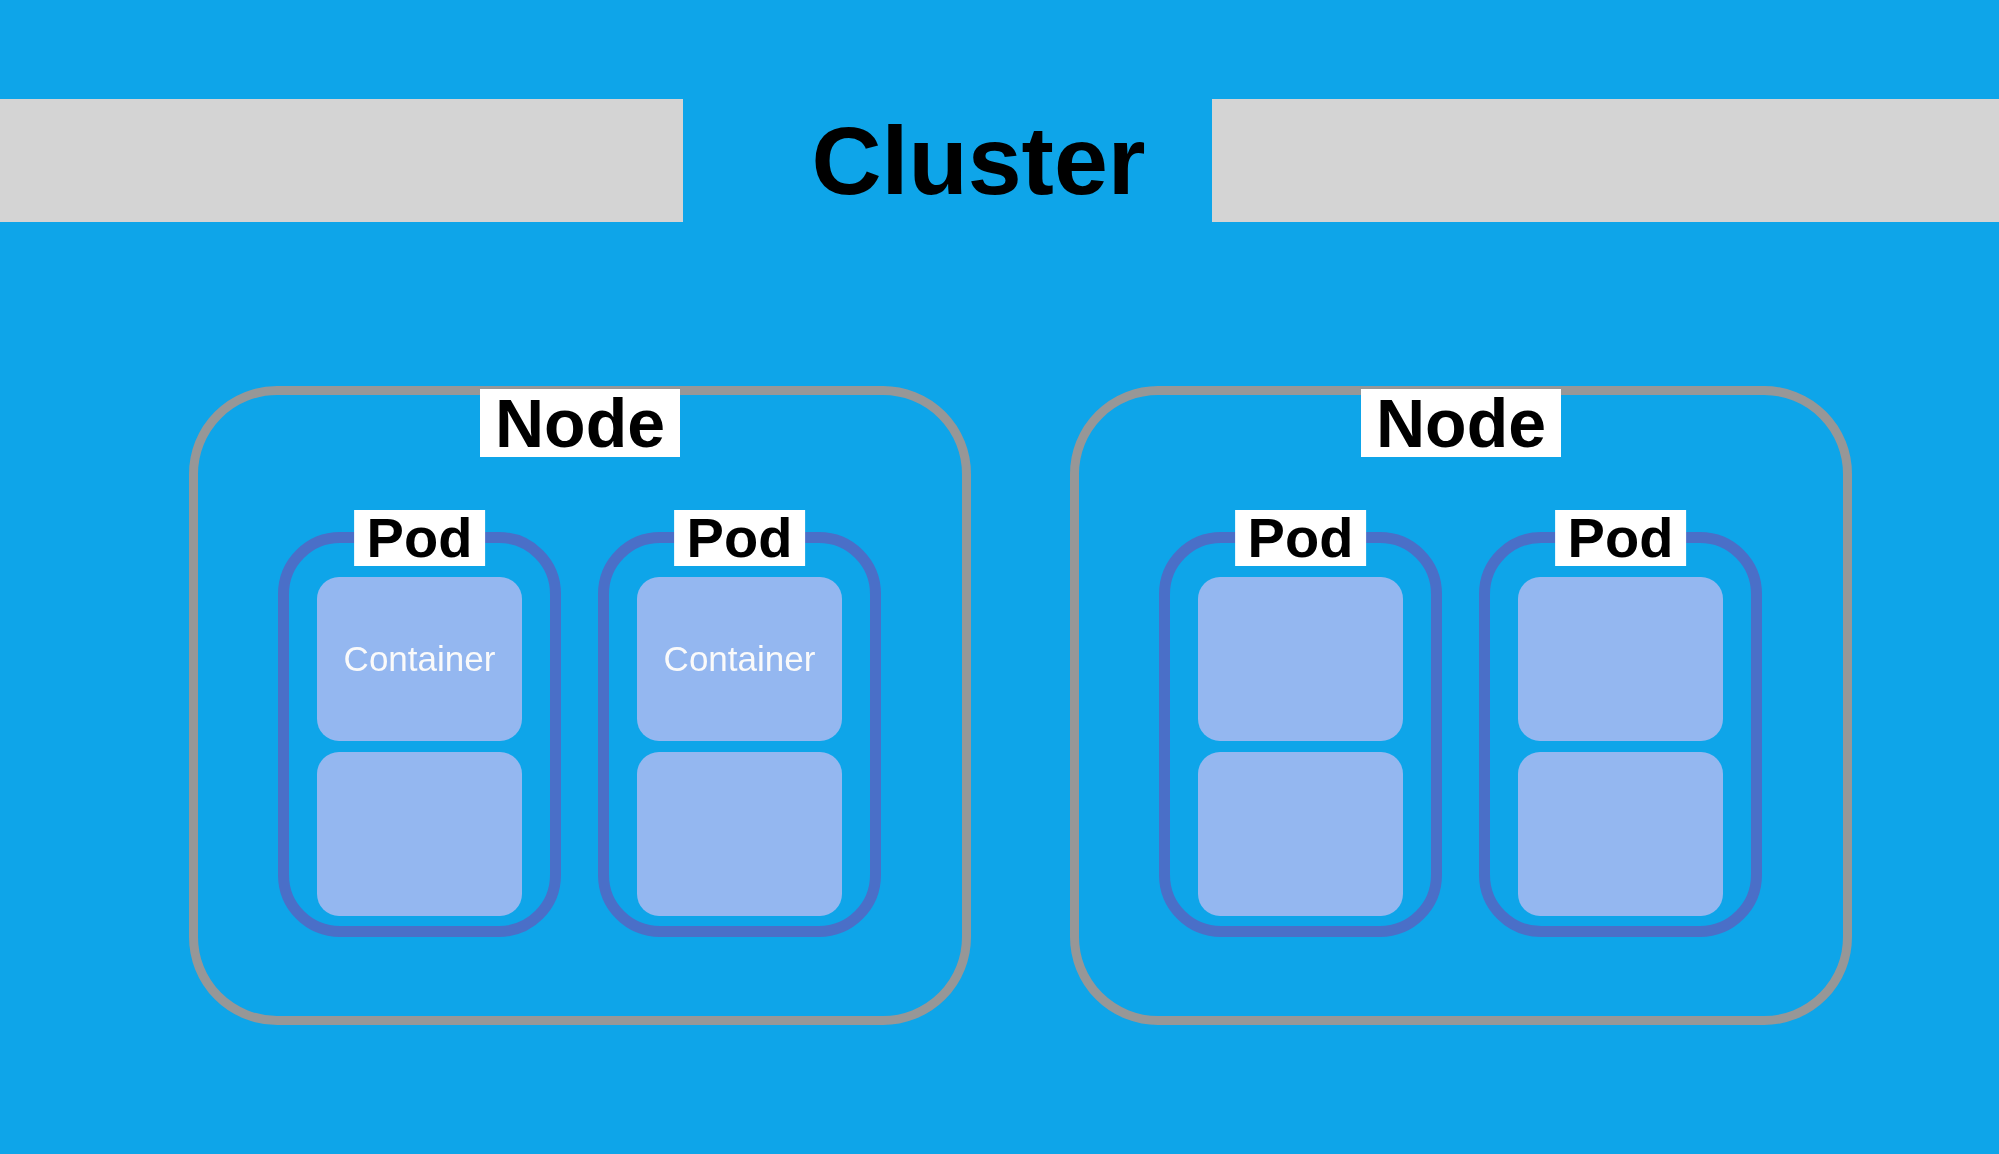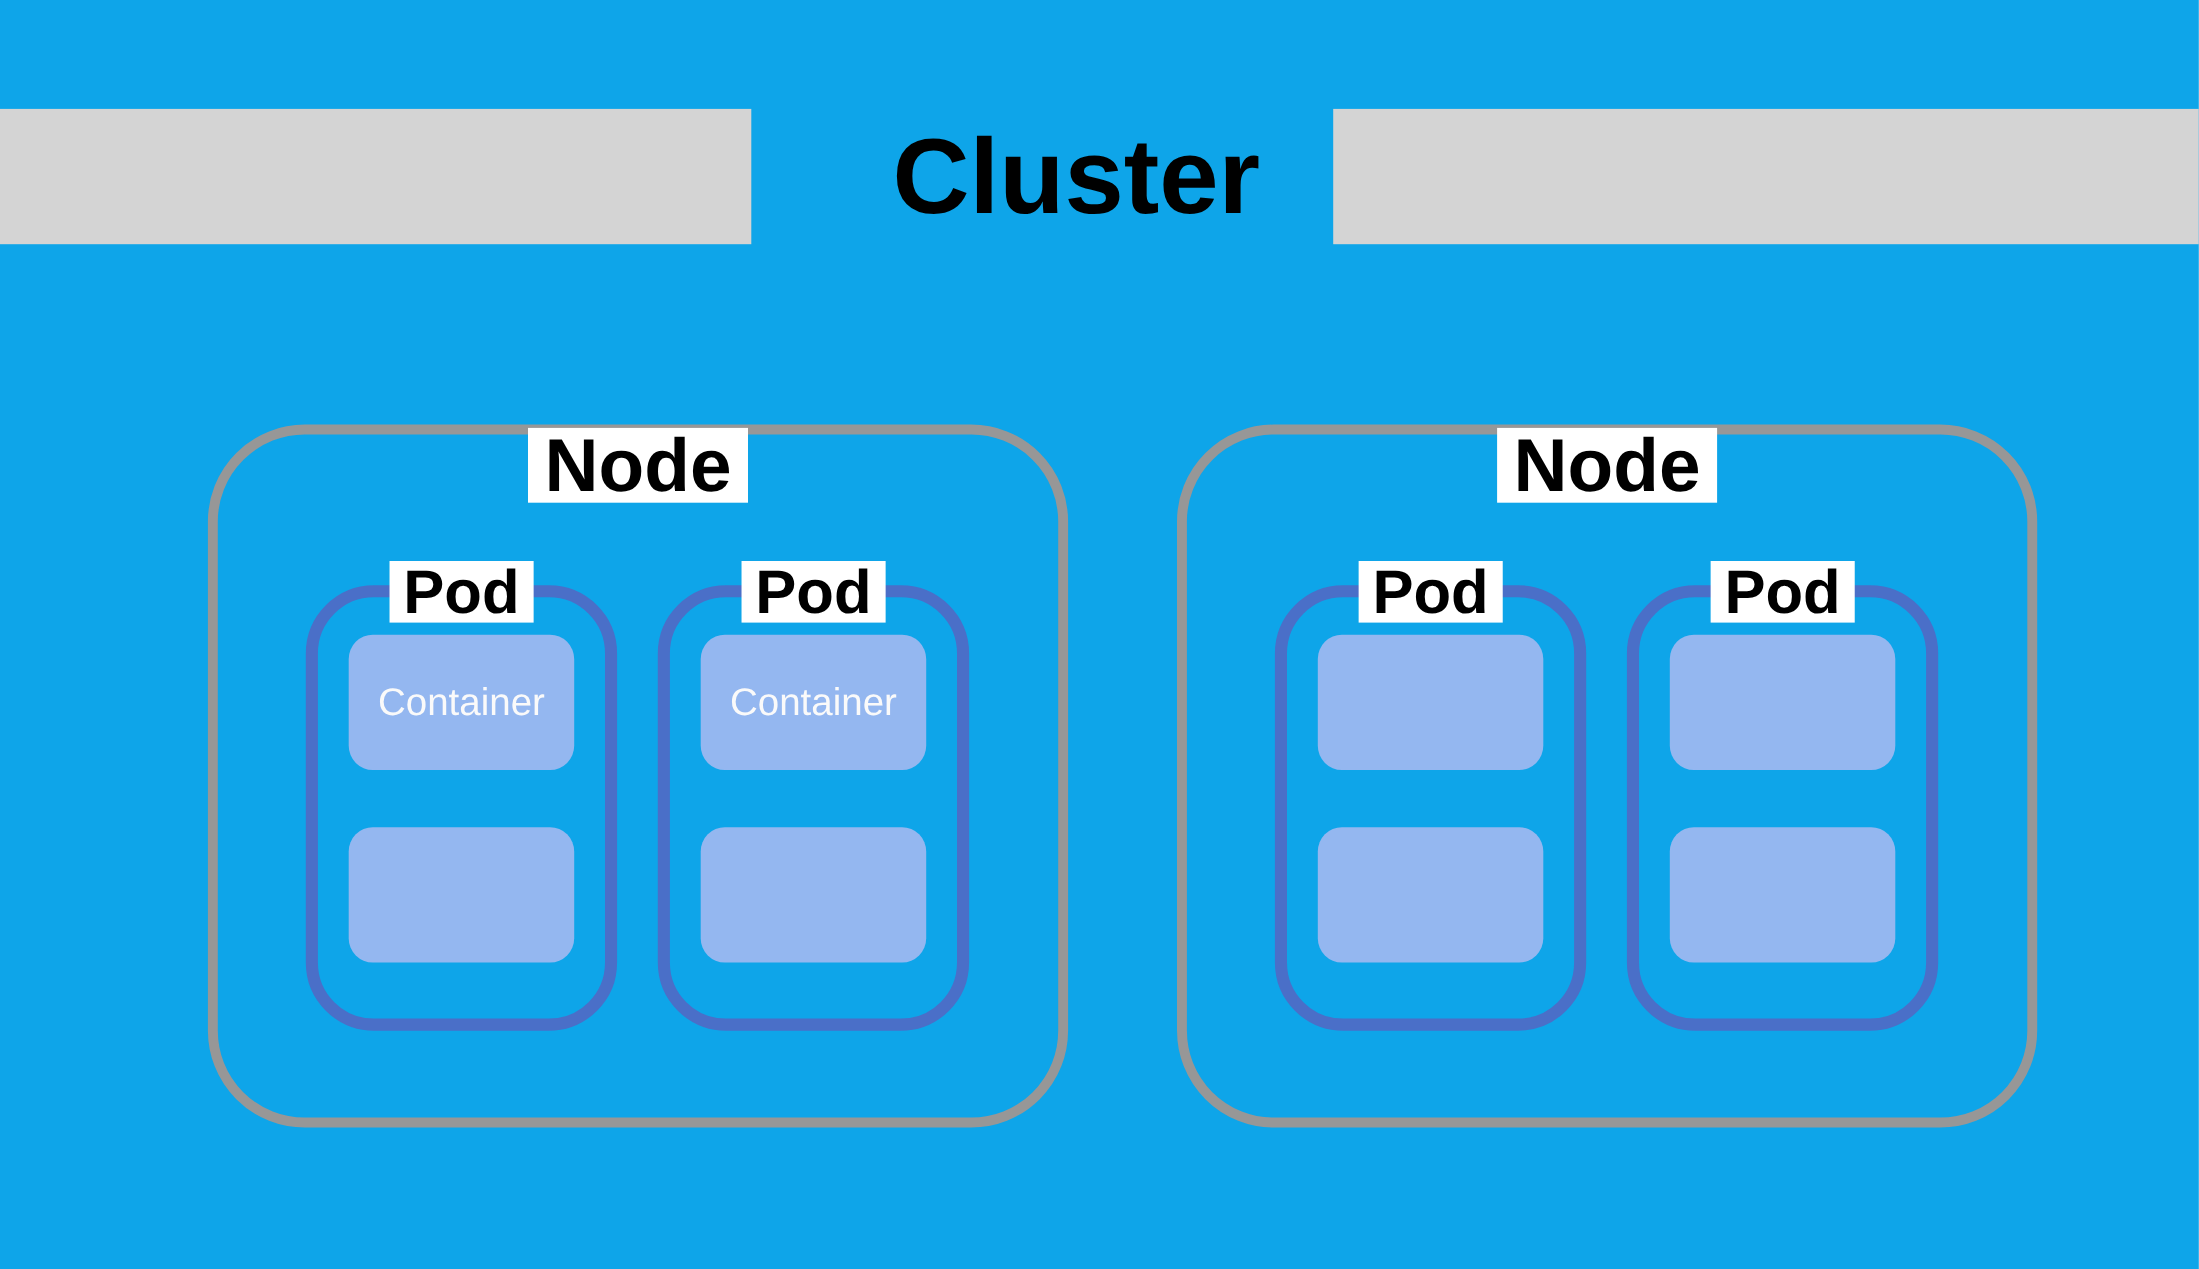--- a/index.html
+++ b/index.html
@@ -78,21 +78,21 @@
     top: -5.5px;
     transform: translate(-50%, -50%);
     font-size: 56px;
     padding: 0 13px;
   }
 
   
   .container-box {
     position: absolute;
     left: 28px;
-    width: 205px; height: 123px;
+    width: 205px; height: 164px;
     border-radius: 22px;
     background: var(--container-fill, #94b7f0);
     display: flex; align-items: center; justify-content: center;
   }
   .container-box.c1 { top: 34px; }
   .container-box.c2 { top: 209px; }
   .container-label {
     font-size: 35px;
     font-weight: normal;
     color: var(--container-text, #fafafa);

